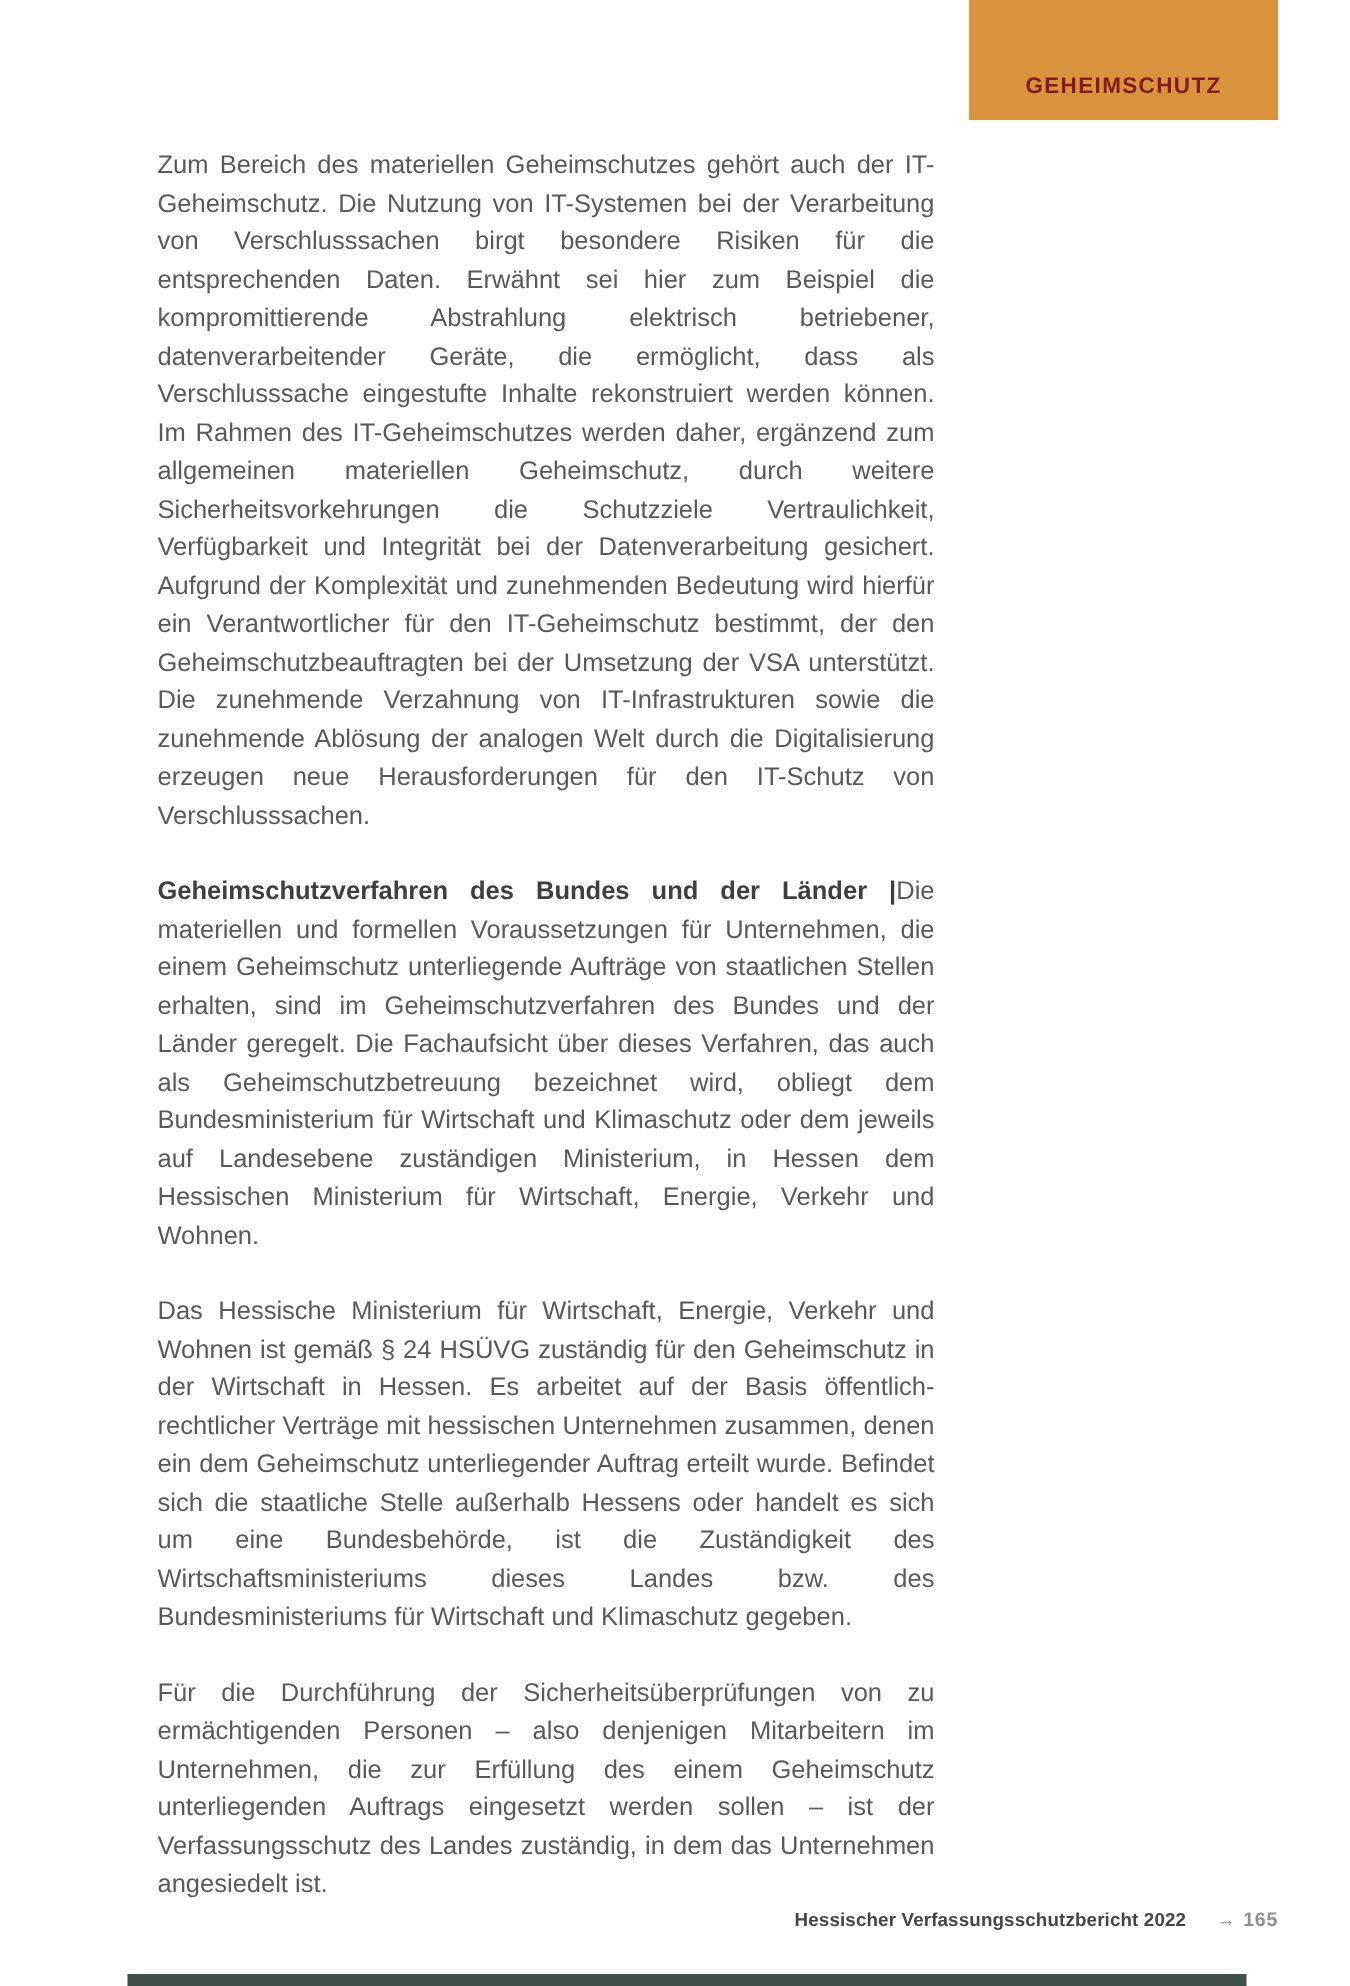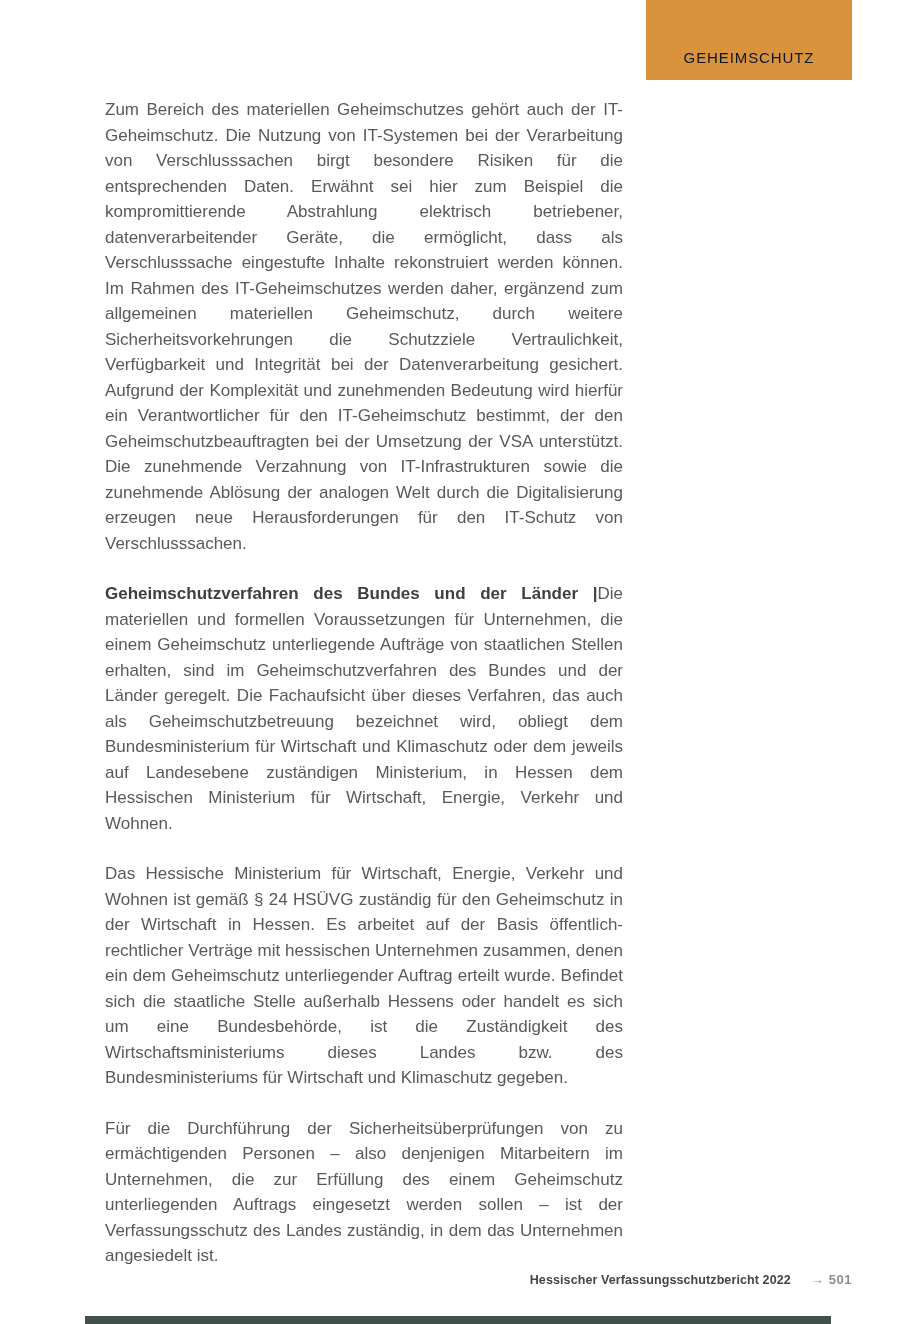--- a/index.html
+++ b/index.html
@@ -23,23 +23,23 @@
     width: 206px;
     height: 80px;
     background: #D8933C;
     display: flex;
     align-items: flex-end;
     justify-content: center;
     box-sizing: border-box;
     padding-bottom: 15px;
   }
   .chapter-tab .tab-label {
-    color: #0f172a;
+    color: #7f1d1d;
     font-size: 15px;
-    font-weight: normal;
+    font-weight: bold;
     letter-spacing: 0.9px;
     line-height: 1;
   }
   
   .content {
     position: absolute;
     top: 97px;
     left: 105px;
     width: 518px;
   }
@@ -106,18 +106,18 @@
   <div class="content">
     <p class="para"><span>Zum Bereich des materiellen Geheimschutzes gehört auch der IT-Geheimschutz. Die Nutzung von IT-Systemen bei der Verarbeitung von Verschlusssachen birgt besondere Risiken für die entsprechenden Daten. Erwähnt sei hier zum Beispiel die kompromittierende Abstrahlung elektrisch betriebener, datenverarbeitender Geräte, die ermöglicht, dass als Verschlusssache eingestufte Inhalte rekonstruiert werden können. Im Rahmen des IT-Geheimschutzes werden daher, ergänzend zum allgemeinen materiellen Geheimschutz, durch weitere Sicherheitsvorkehrungen die Schutzziele Vertraulichkeit, Verfügbarkeit und Integrität bei der Datenverarbeitung gesichert. Aufgrund der Komplexität und zunehmenden Bedeutung wird hierfür ein Verantwortlicher für den IT-Geheimschutz bestimmt, der den Geheimschutzbeauftragten bei der Umsetzung der VSA unterstützt. Die zunehmende Verzahnung von IT-Infrastrukturen sowie die zunehmende Ablösung der analogen Welt durch die Digitalisierung erzeugen neue Herausforderungen für den IT-Schutz von Verschlusssachen.</span></p>
     <p class="para"><span class="lead">Geheimschutzverfahren des Bundes und der Länder |</span><span>Die materiellen und formellen Voraussetzungen für Unternehmen, die einem Geheimschutz unterliegende Aufträge von staatlichen Stellen erhalten, sind im Geheimschutzverfahren des Bundes und der Länder geregelt. Die Fachaufsicht über dieses Verfahren, das auch als Geheimschutzbetreuung bezeichnet wird, obliegt dem Bundesministerium für Wirtschaft und Klimaschutz oder dem jeweils auf Landesebene zuständigen Ministerium, in Hessen dem Hessischen Ministerium für Wirtschaft, Energie, Verkehr und Wohnen.</span></p>
     <p class="para"><span>Das Hessische Ministerium für Wirtschaft, Energie, Verkehr und Wohnen ist gemäß § 24 HSÜVG zuständig für den Geheimschutz in der Wirtschaft in Hessen. Es arbeitet auf der Basis öffentlich-rechtlicher Verträge mit hessischen Unternehmen zusammen, denen ein dem Geheimschutz unterliegender Auftrag erteilt wurde. Befindet sich die staatliche Stelle außerhalb Hessens oder handelt es sich um eine Bundesbehörde, ist die Zuständigkeit des Wirtschaftsministeriums dieses Landes bzw. des Bundesministeriums für Wirtschaft und Klimaschutz gegeben.</span></p>
     <p class="para"><span>Für die Durchführung der Sicherheitsüberprüfungen von zu ermächtigenden Personen – also denjenigen Mitarbeitern im Unternehmen, die zur Erfüllung des einem Geheimschutz unterliegenden Auftrags eingesetzt werden sollen – ist der Verfassungsschutz des Landes zuständig, in dem das Unternehmen angesiedelt ist.</span></p>
   </div>
 
   <div class="footer">
     <span class="report-title">Hessischer Verfassungsschutzbericht 2022</span>
     <span class="arrow">→</span>
-    <span class="page-number">501</span>
+    <span class="page-number">165</span>
   </div>
 
   <div class="accent-bar"></div>
 
 </div>
 
 </body></html>

